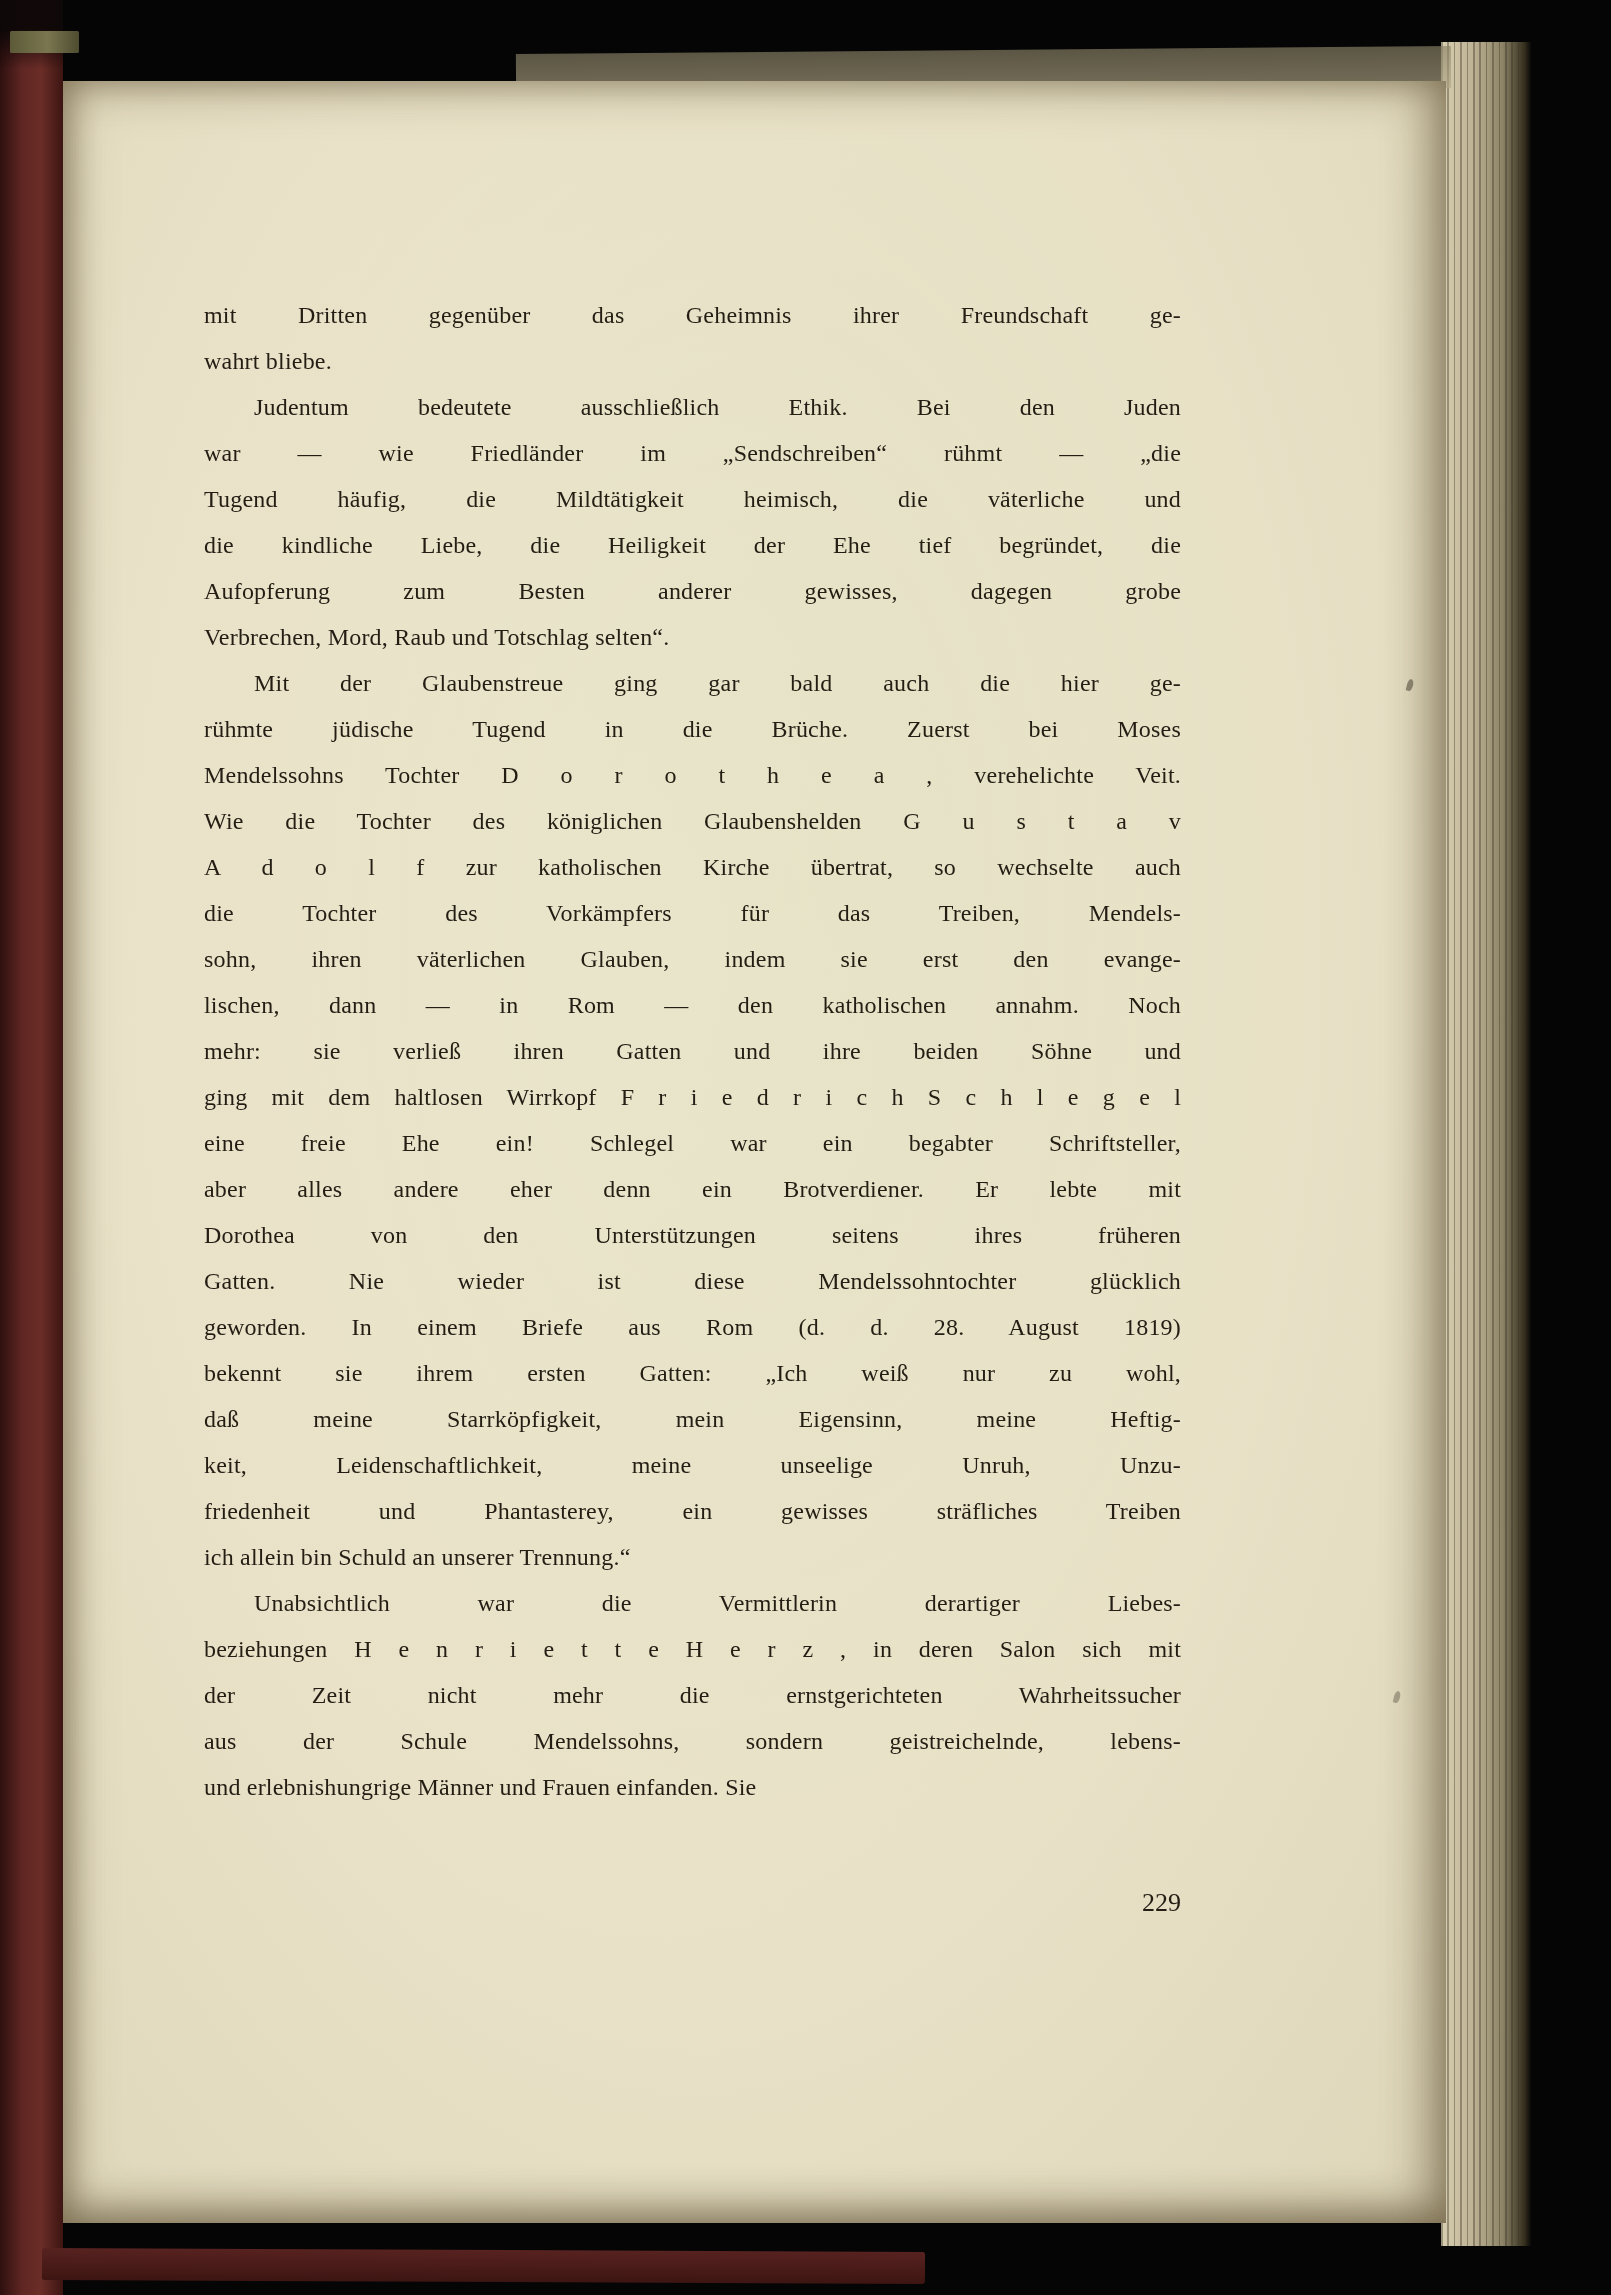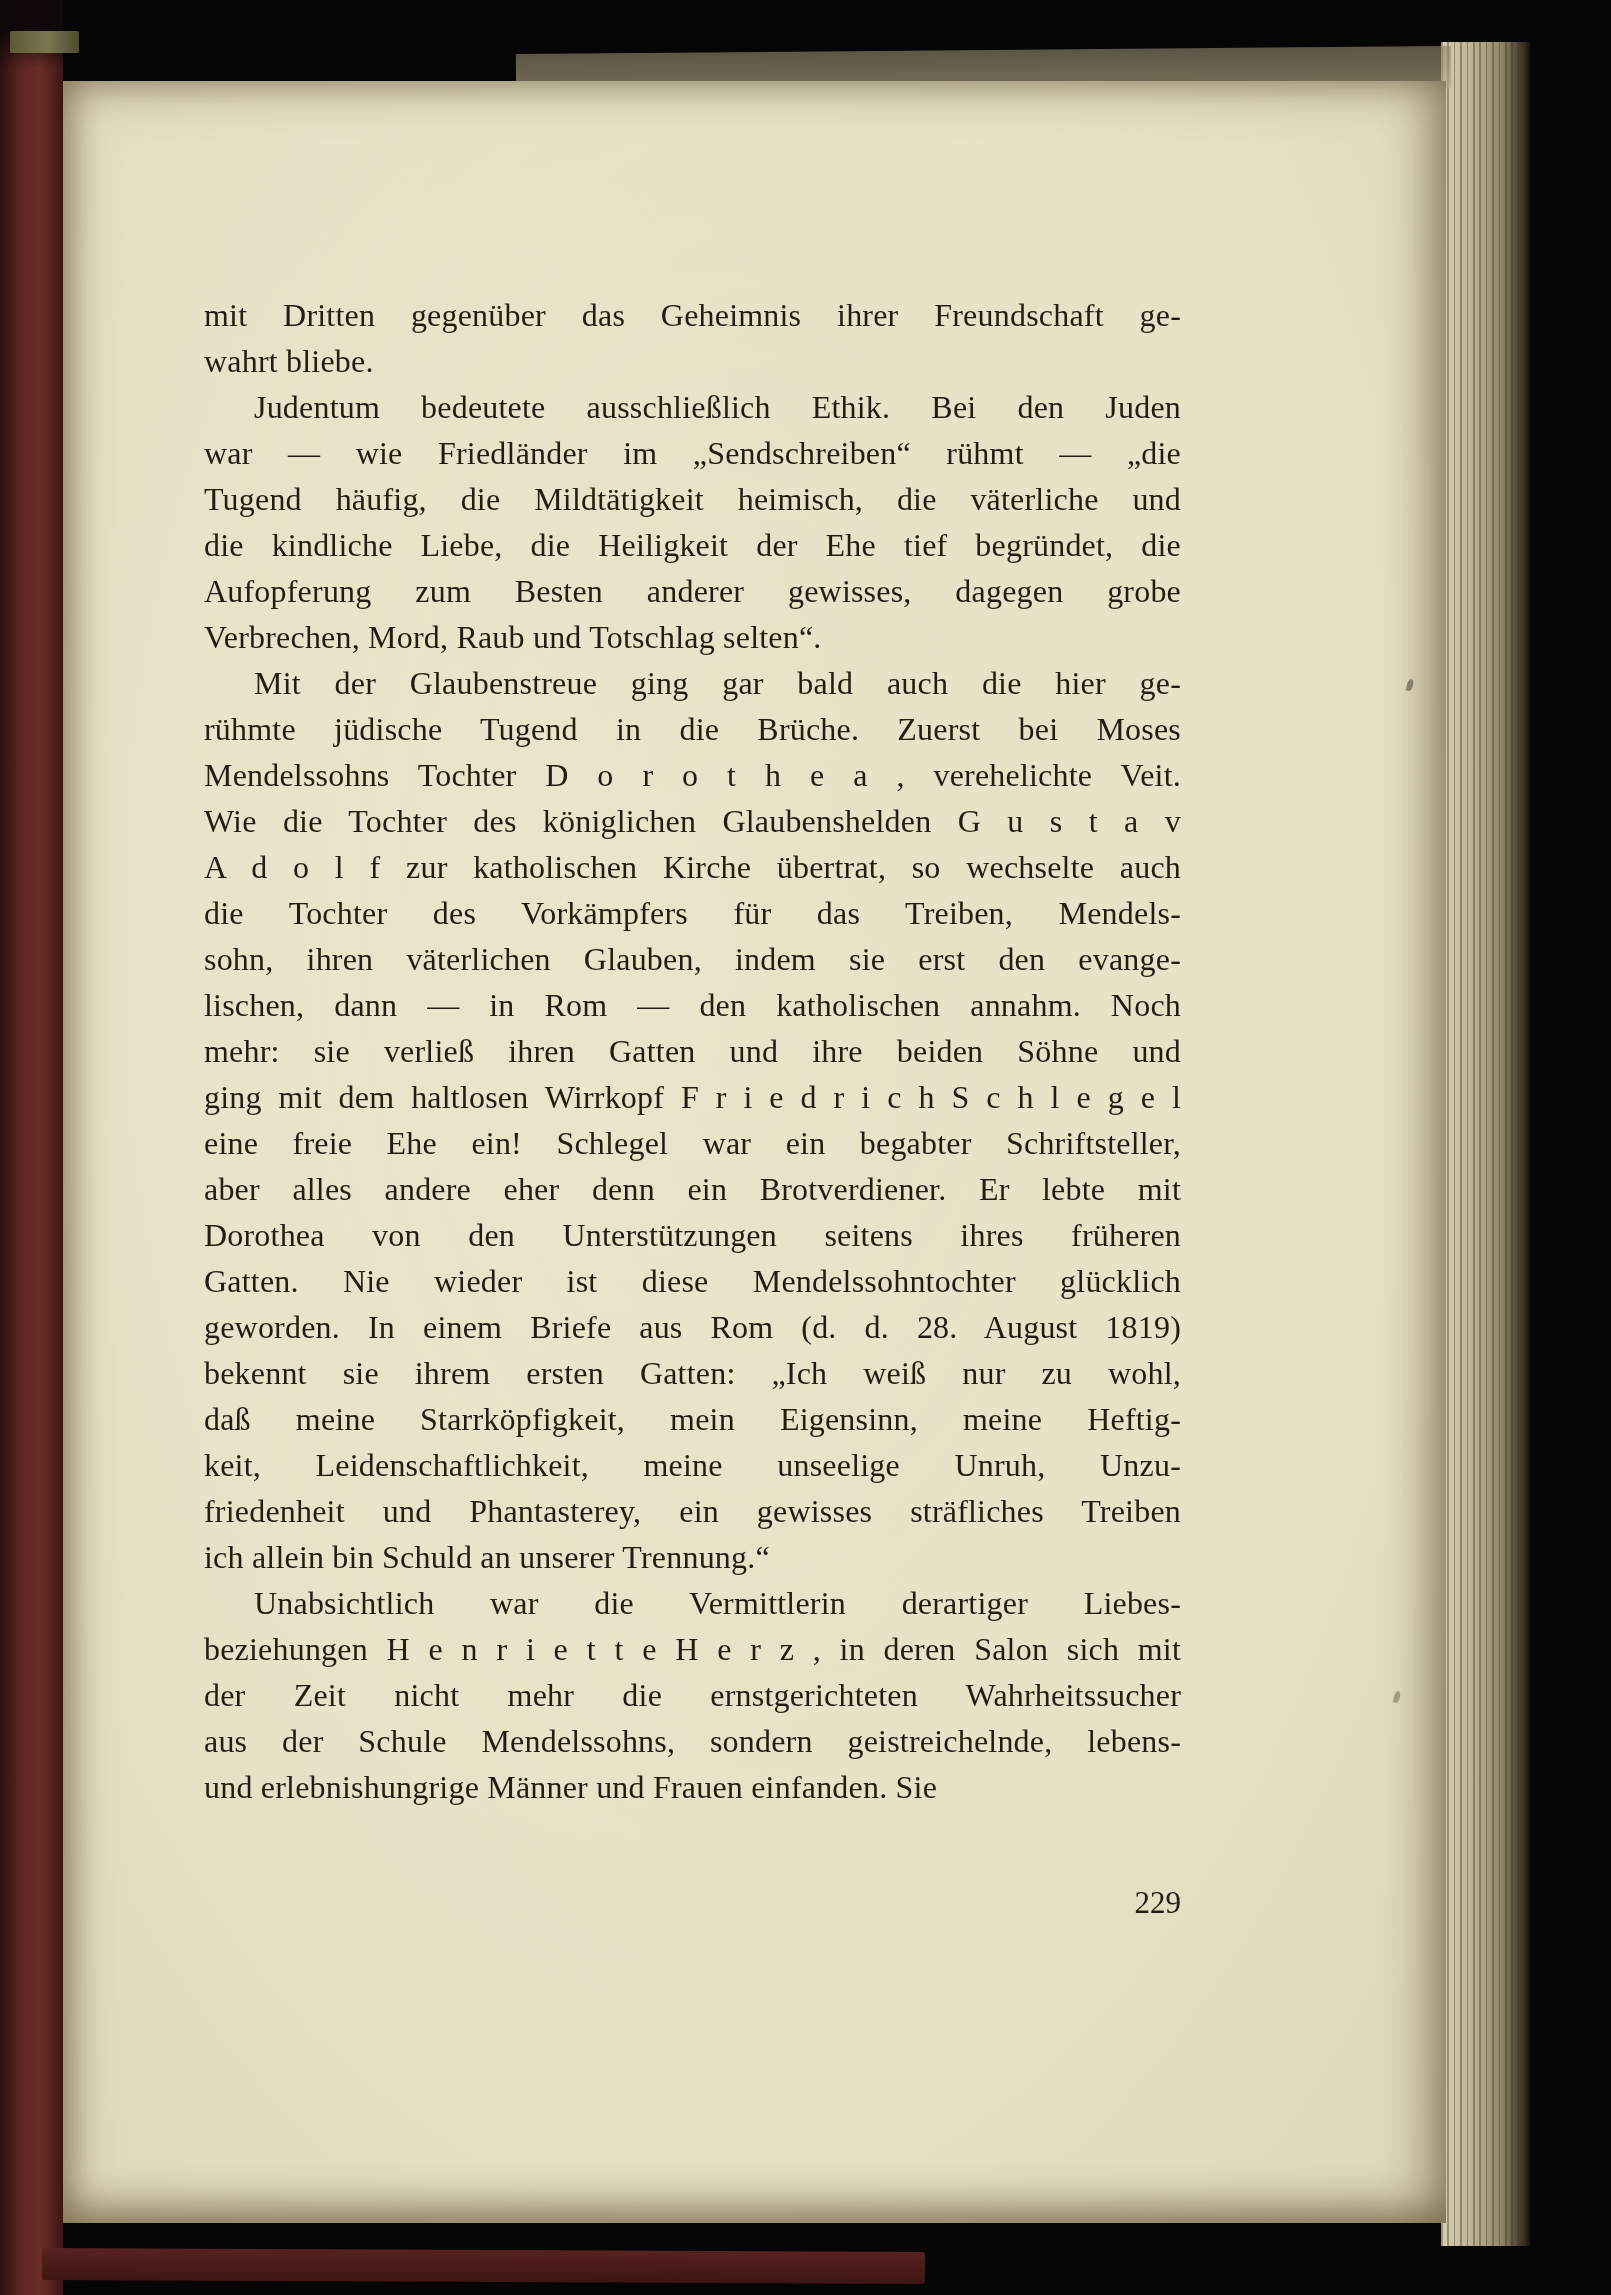--- a/index.html
+++ b/index.html
@@ -70,39 +70,39 @@
     inset: 0;
     background: radial-gradient(ellipse at 52% 38%, rgba(188,198,148,0.16), rgba(0,0,0,0) 62%);
     pointer-events: none;
   }
   
   .text-block {
     position: absolute;
     left: 141px; top: 211px;
     width: 977px;
     color: #241d14;
-    font-size: 32px;
+    font-size: 24px;
     line-height: 46px;
     letter-spacing: 0.2px;
   }
   .para { margin: 0; }
   .line {
     text-align: justify;
     text-align-last: justify;
     text-justify: inter-word;
   }
   .line.last { text-align-last: left; }
   .line.first { padding-left: 50px; }
   .page-number {
     position: absolute;
     left: 141px; top: 1805px;
     width: 977px;
     text-align: right;
     color: #241d14;
-    font-size: 31px;
+    font-size: 26px;
     line-height: 34px;
   }
   
   .mark {
     position: absolute;
     width: 5.6px; height: 12px;
     background: rgba(45,35,22,0.45);
     border-radius: 60% 60% 60% 10%;
     transform: rotate(14deg);
   }

